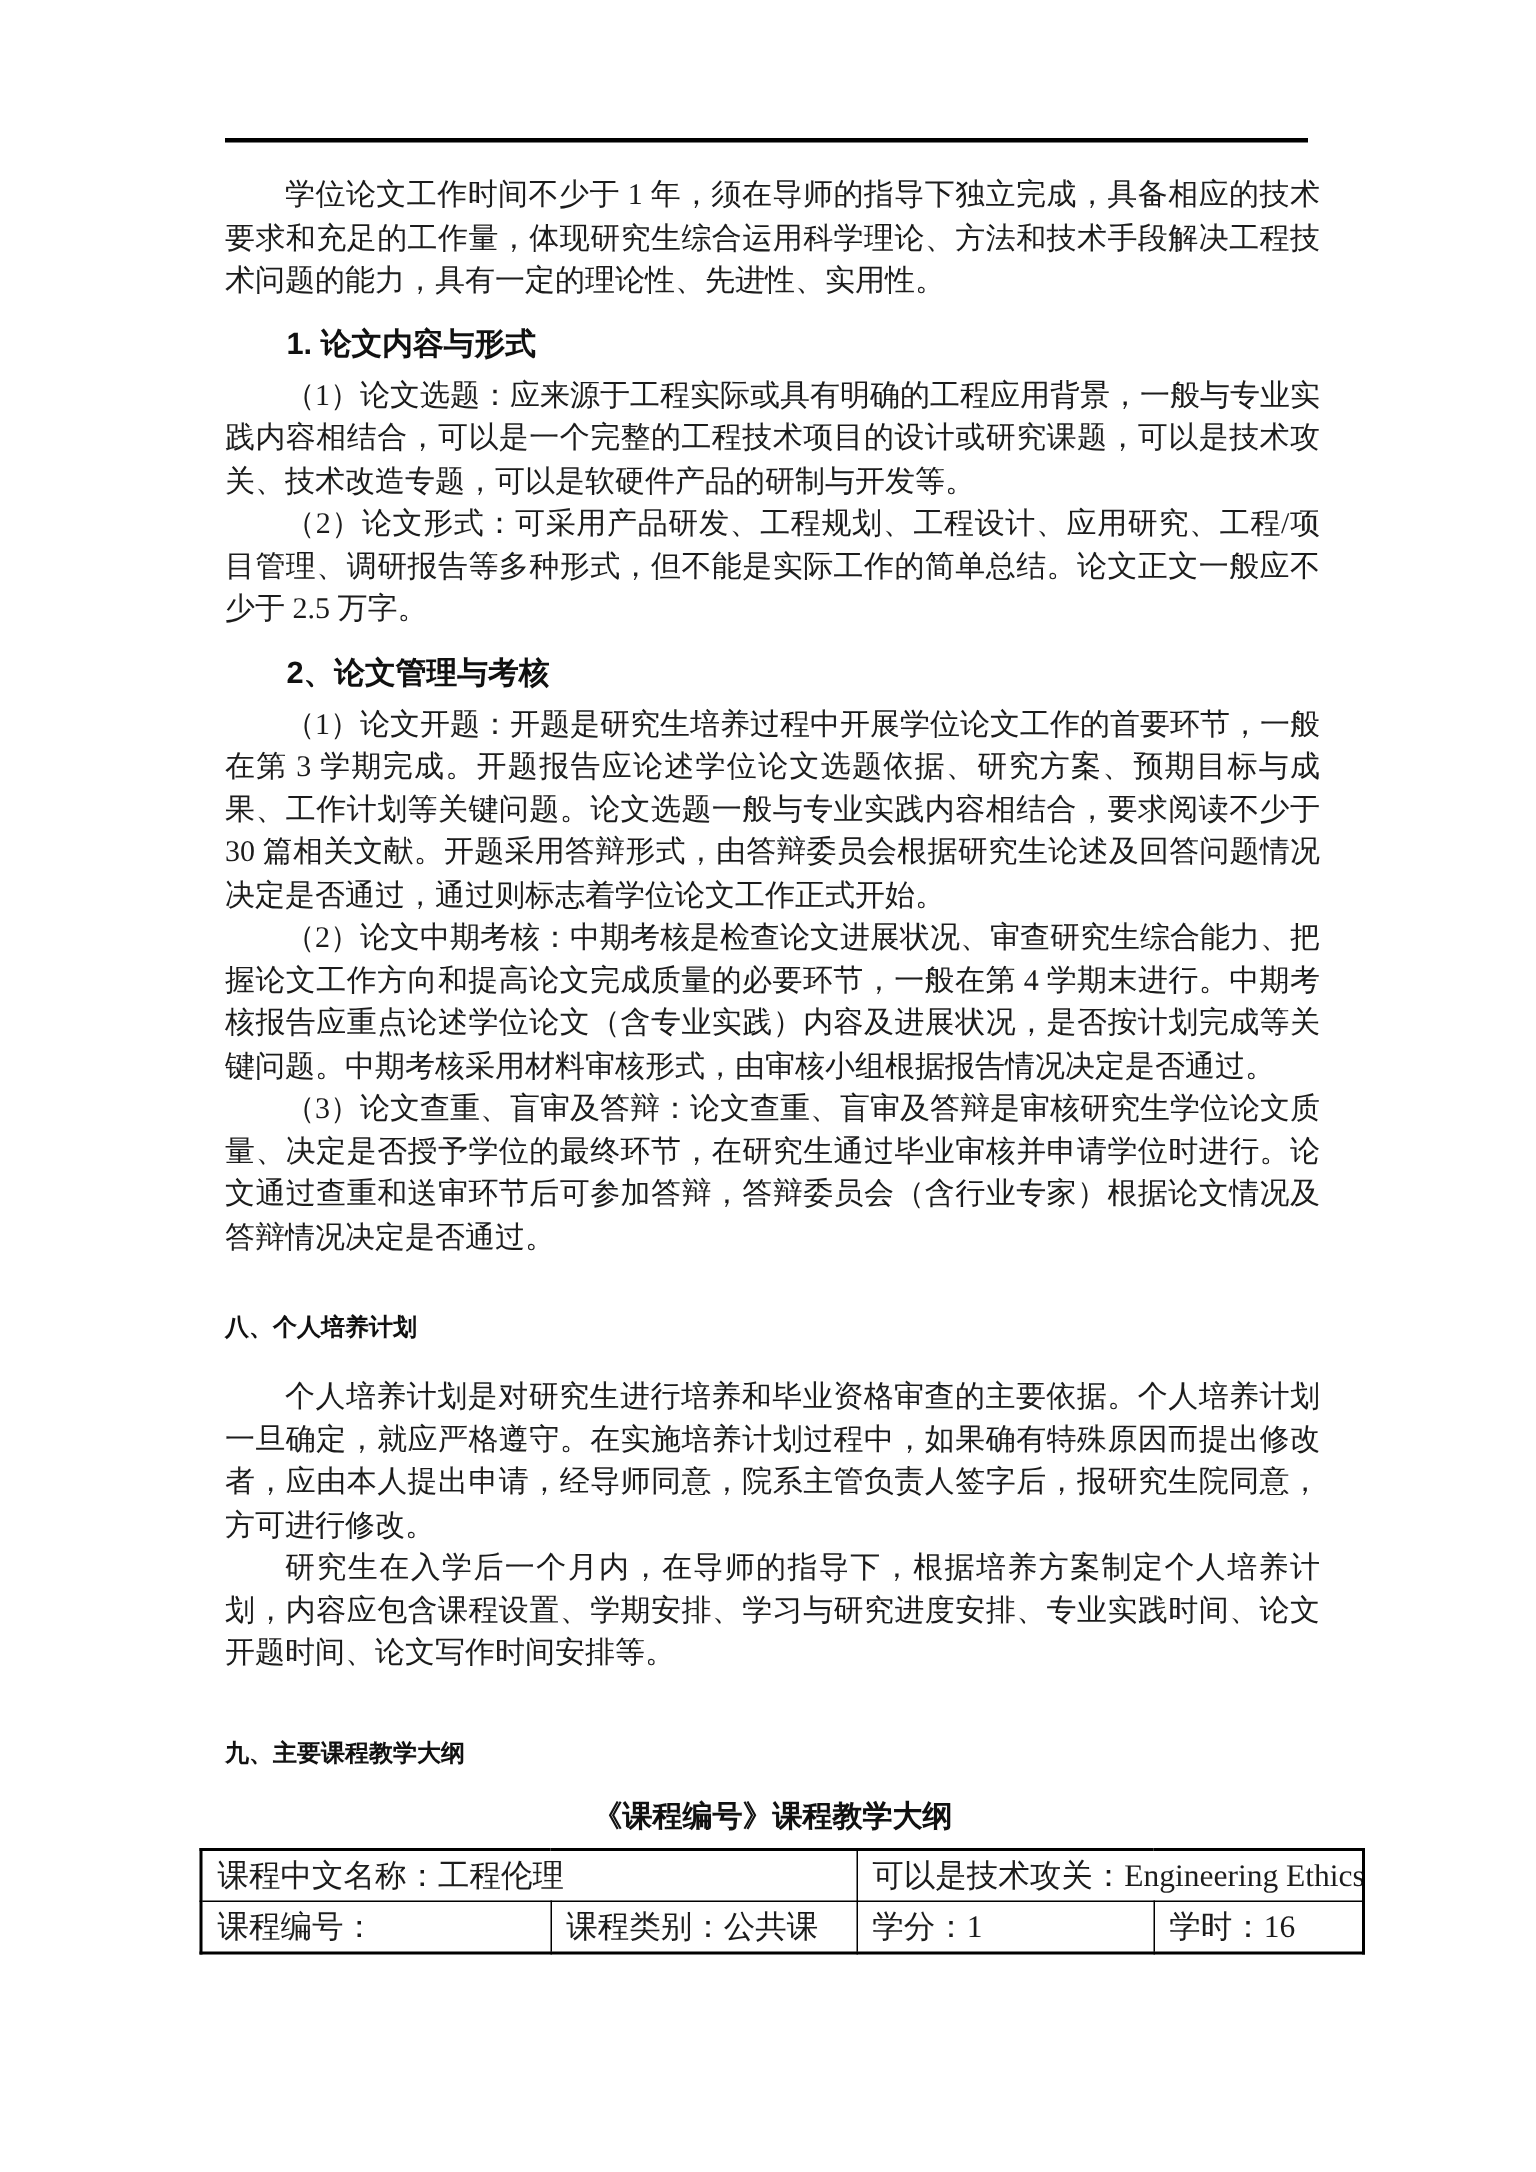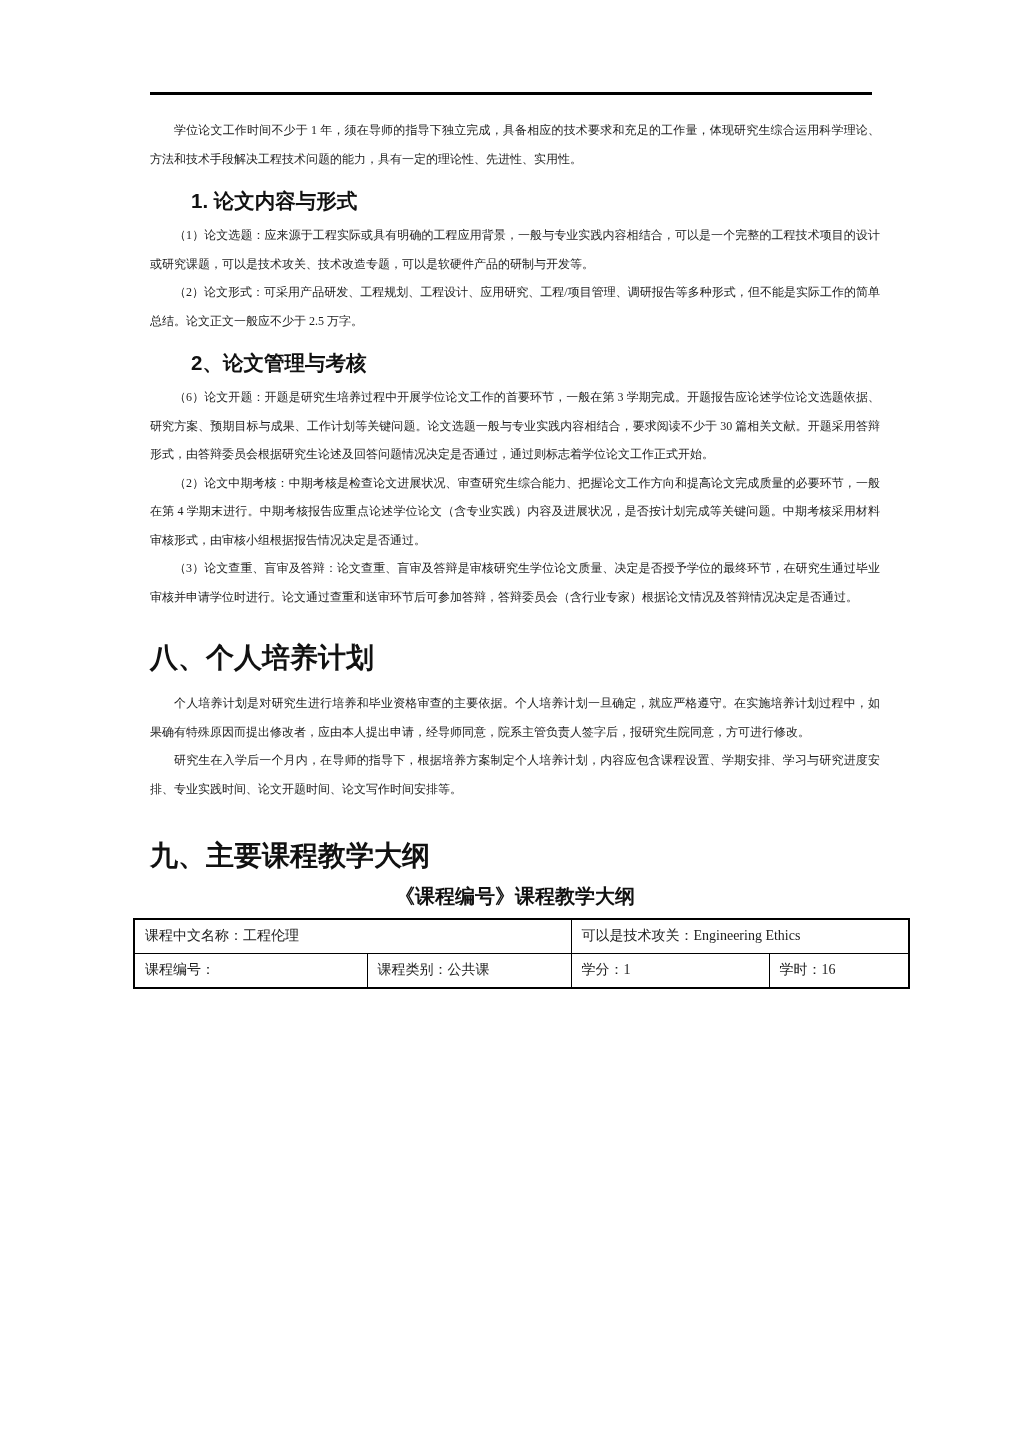--- a/index.html
+++ b/index.html
@@ -21,39 +21,39 @@
     width: 722px; height: 3px;
     background: #000000;
   }
   .content {
     position: absolute;
     top: 116px; left: 150px;
     width: 730px;
   }
   p.body-par {
     margin: 0;
-    font-size: 12px;
+    font-size: 20px;
     line-height: 28.5px;
     text-indent: 2em;
     text-align: justify;
     text-justify: inter-character;
   }
   .sub-heading {
     font-family: "Liberation Sans", "DejaVu Sans", sans-serif;
     font-weight: bold;
     font-size: 20.5px;
     line-height: 28px;
     padding-left: 2em;
     margin: 14px 0 6px 0;
     color: #111111;
   }
   .big-heading {
-    font-family: Liberation Serif, serif;
+    font-family: Liberation Mono, monospace;
     font-weight: bold;
-    font-size: 28px;
+    font-size: 16px;
     line-height: 30px;
     margin: 32px 0 16px 0;
     color: #111111;
   }
   .big-heading.second { margin-top: 38px; margin-bottom: 2px; }
   .table-title {
     font-family: "Liberation Sans", "DejaVu Sans", sans-serif;
     font-weight: bold;
     font-size: 20px;
     text-align: center;
@@ -62,21 +62,21 @@
   }
   table.course-table {
     border-collapse: collapse;
     table-layout: fixed;
     width: 775px;
     margin-left: -17px;
     border: 2.5px solid #000000;
   }
   table.course-table td {
     border: 1.5px solid #000000;
-    font-size: 14px;
+    font-size: 21px;
     line-height: 24px;
     padding: 4px 10px 5px 10px;
     white-space: nowrap;
     overflow: hidden;
     color: #1c1c1c;
   }
 </style>
 </head>
 <body>
 
@@ -86,21 +86,21 @@
 
   <div class="content">
 
     <p class="body-par">学位论文工作时间不少于 1 年，须在导师的指导下独立完成，具备相应的技术要求和充足的工作量，体现研究生综合运用科学理论、方法和技术手段解决工程技术问题的能力，具有一定的理论性、先进性、实用性。</p>
 
     <div class="sub-heading">1. 论文内容与形式</div>
     <p class="body-par">（1）论文选题：应来源于工程实际或具有明确的工程应用背景，一般与专业实践内容相结合，可以是一个完整的工程技术项目的设计或研究课题，可以是技术攻关、技术改造专题，可以是软硬件产品的研制与开发等。</p>
     <p class="body-par">（2）论文形式：可采用产品研发、工程规划、工程设计、应用研究、工程/项目管理、调研报告等多种形式，但不能是实际工作的简单总结。论文正文一般应不少于 2.5 万字。</p>
 
     <div class="sub-heading">2、论文管理与考核</div>
-    <p class="body-par">（6）论文开题：开题是研究生培养过程中开展学位论文工作的首要环节，一般在第 3 学期完成。开题报告应论述学位论文选题依据、研究方案、预期目标与成果、工作计划等关键问题。论文选题一般与专业实践内容相结合，要求阅读不少于 30 篇相关文献。开题采用答辩形式，由答辩委员会根据研究生论述及回答问题情况决定是否通过，通过则标志着学位论文工作正式开始。</p>
+    <p class="body-par">（1）论文开题：开题是研究生培养过程中开展学位论文工作的首要环节，一般在第 3 学期完成。开题报告应论述学位论文选题依据、研究方案、预期目标与成果、工作计划等关键问题。论文选题一般与专业实践内容相结合，要求阅读不少于 30 篇相关文献。开题采用答辩形式，由答辩委员会根据研究生论述及回答问题情况决定是否通过，通过则标志着学位论文工作正式开始。</p>
     <p class="body-par">（2）论文中期考核：中期考核是检查论文进展状况、审查研究生综合能力、把握论文工作方向和提高论文完成质量的必要环节，一般在第 4 学期末进行。中期考核报告应重点论述学位论文（含专业实践）内容及进展状况，是否按计划完成等关键问题。中期考核采用材料审核形式，由审核小组根据报告情况决定是否通过。</p>
     <p class="body-par">（3）论文查重、盲审及答辩：论文查重、盲审及答辩是审核研究生学位论文质量、决定是否授予学位的最终环节，在研究生通过毕业审核并申请学位时进行。论文通过查重和送审环节后可参加答辩，答辩委员会（含行业专家）根据论文情况及答辩情况决定是否通过。</p>
 
     <div class="big-heading">八、个人培养计划</div>
     <p class="body-par">个人培养计划是对研究生进行培养和毕业资格审查的主要依据。个人培养计划一旦确定，就应严格遵守。在实施培养计划过程中，如果确有特殊原因而提出修改者，应由本人提出申请，经导师同意，院系主管负责人签字后，报研究生院同意，方可进行修改。</p>
     <p class="body-par">研究生在入学后一个月内，在导师的指导下，根据培养方案制定个人培养计划，内容应包含课程设置、学期安排、学习与研究进度安排、专业实践时间、论文开题时间、论文写作时间安排等。</p>
 
     <div class="big-heading second">九、主要课程教学大纲</div>
 
     <div class="table-title">《课程编号》课程教学大纲</div>

